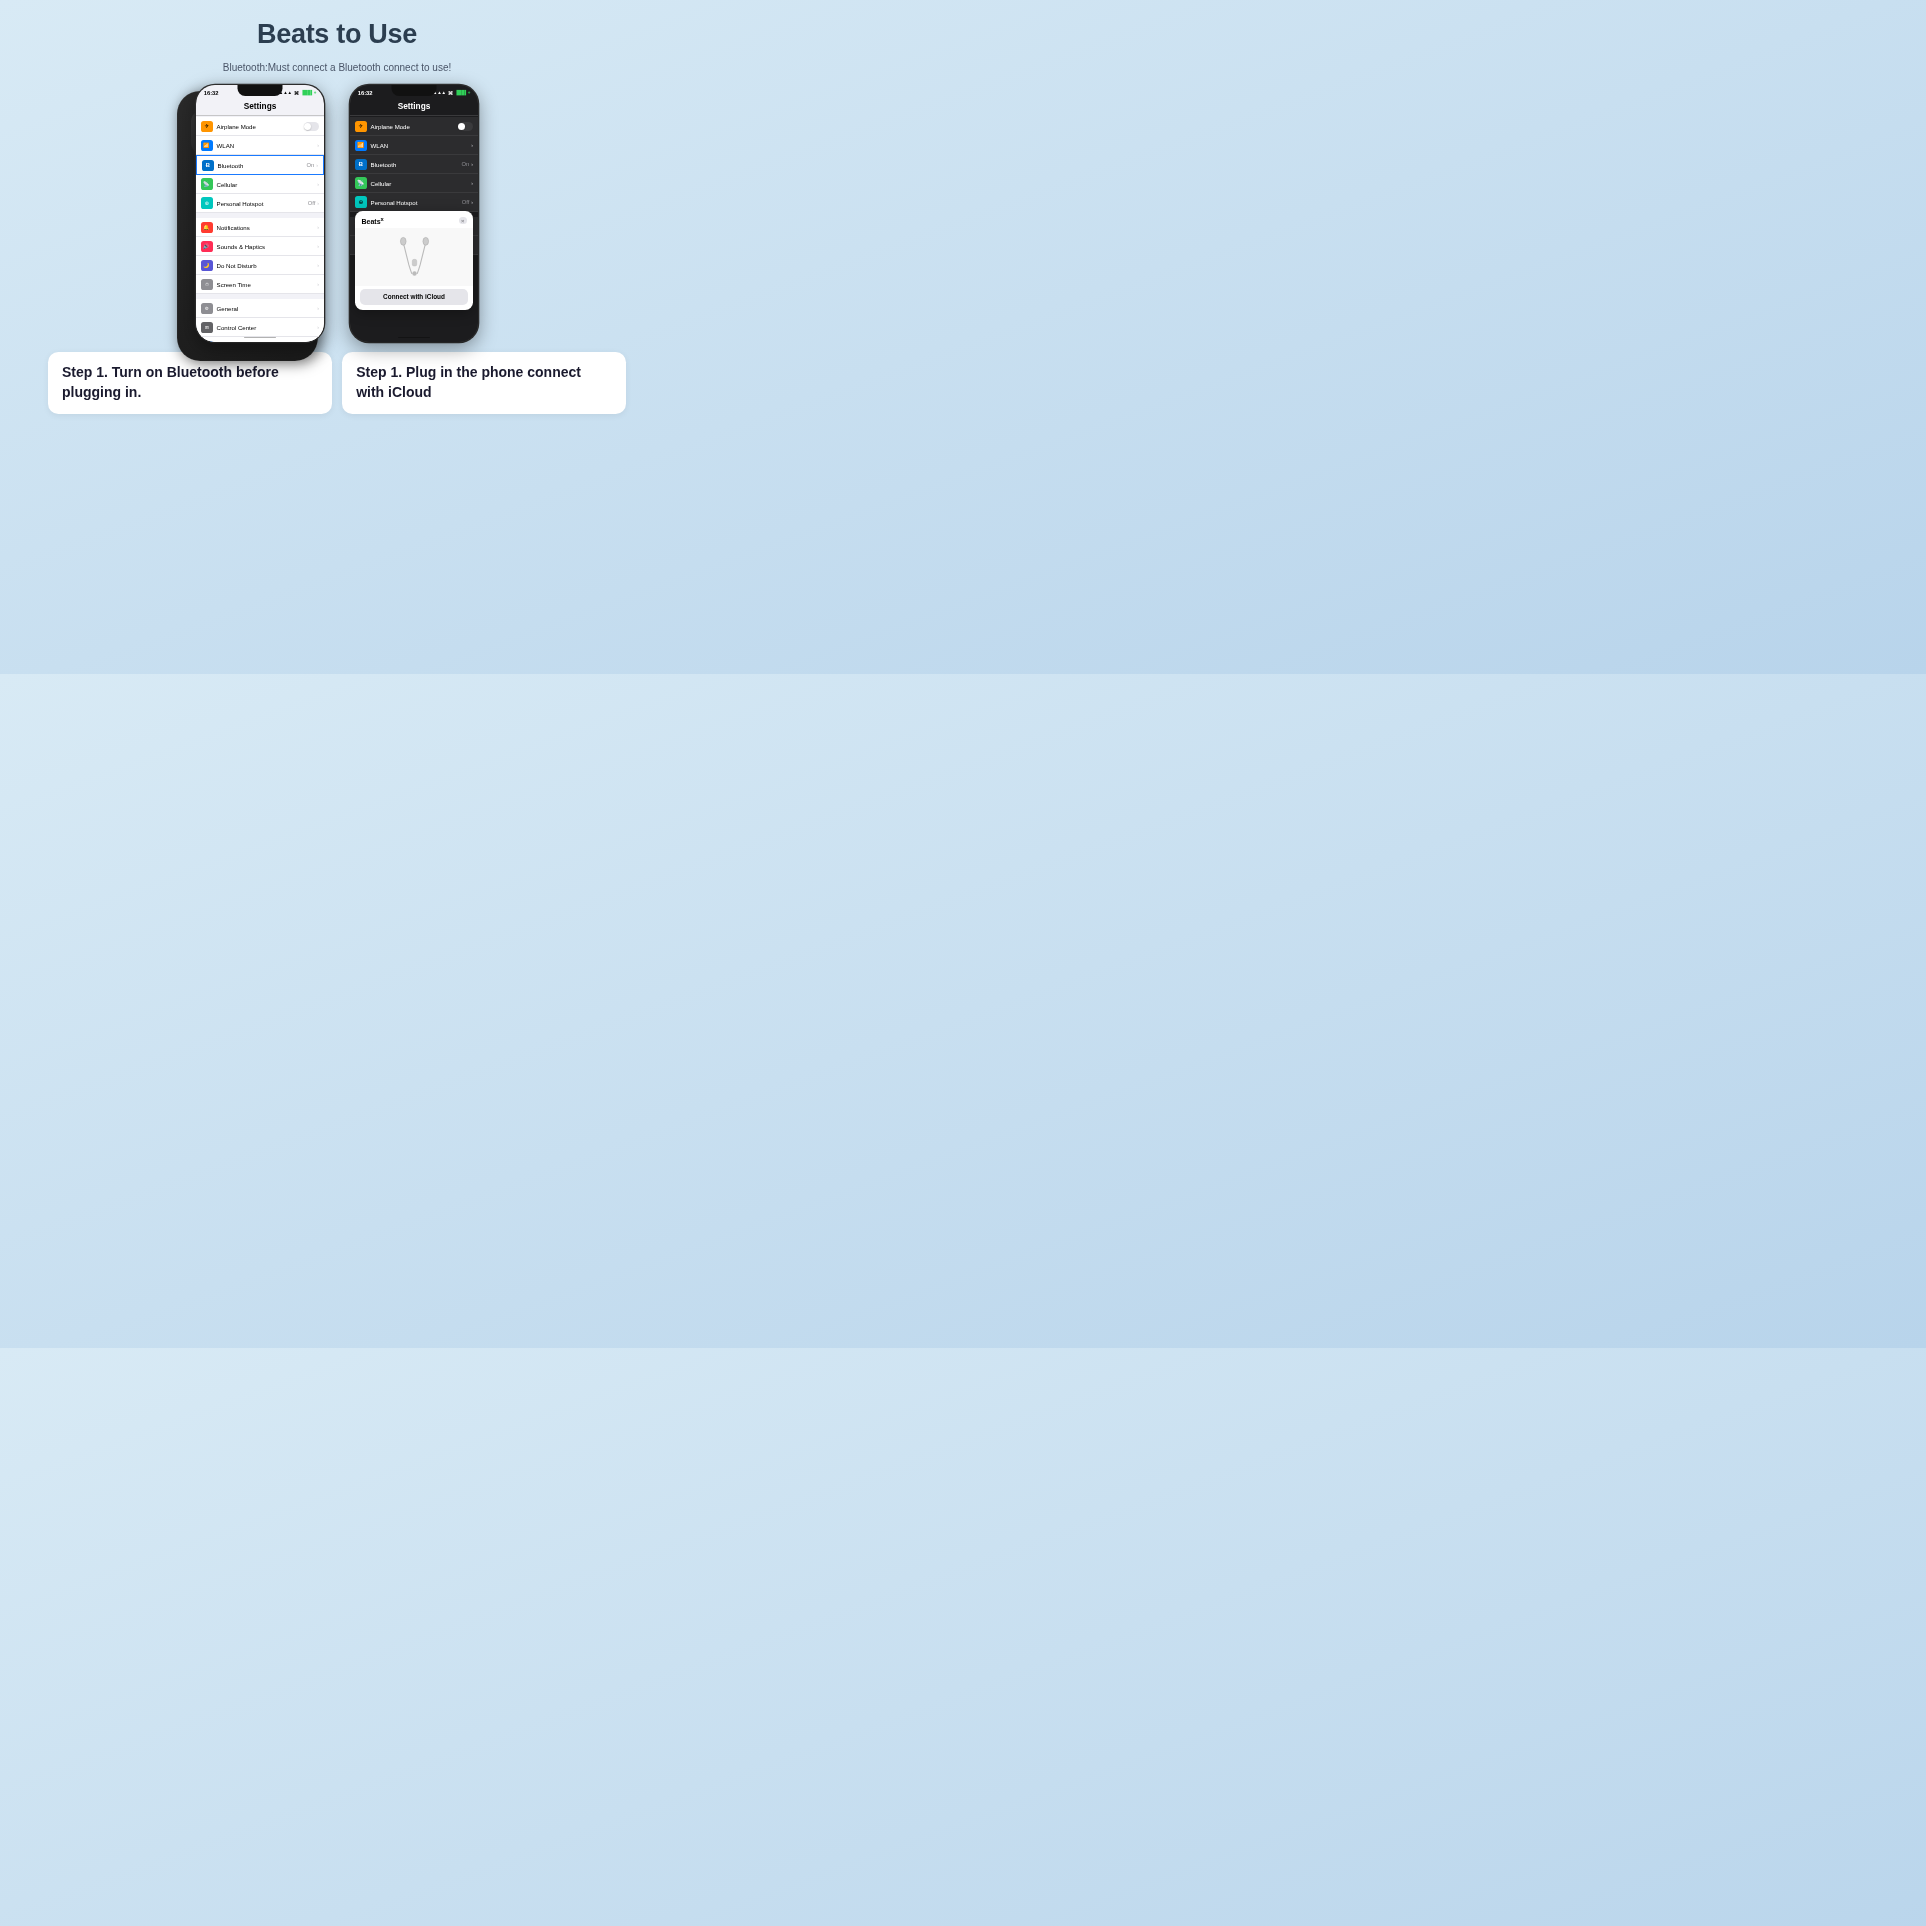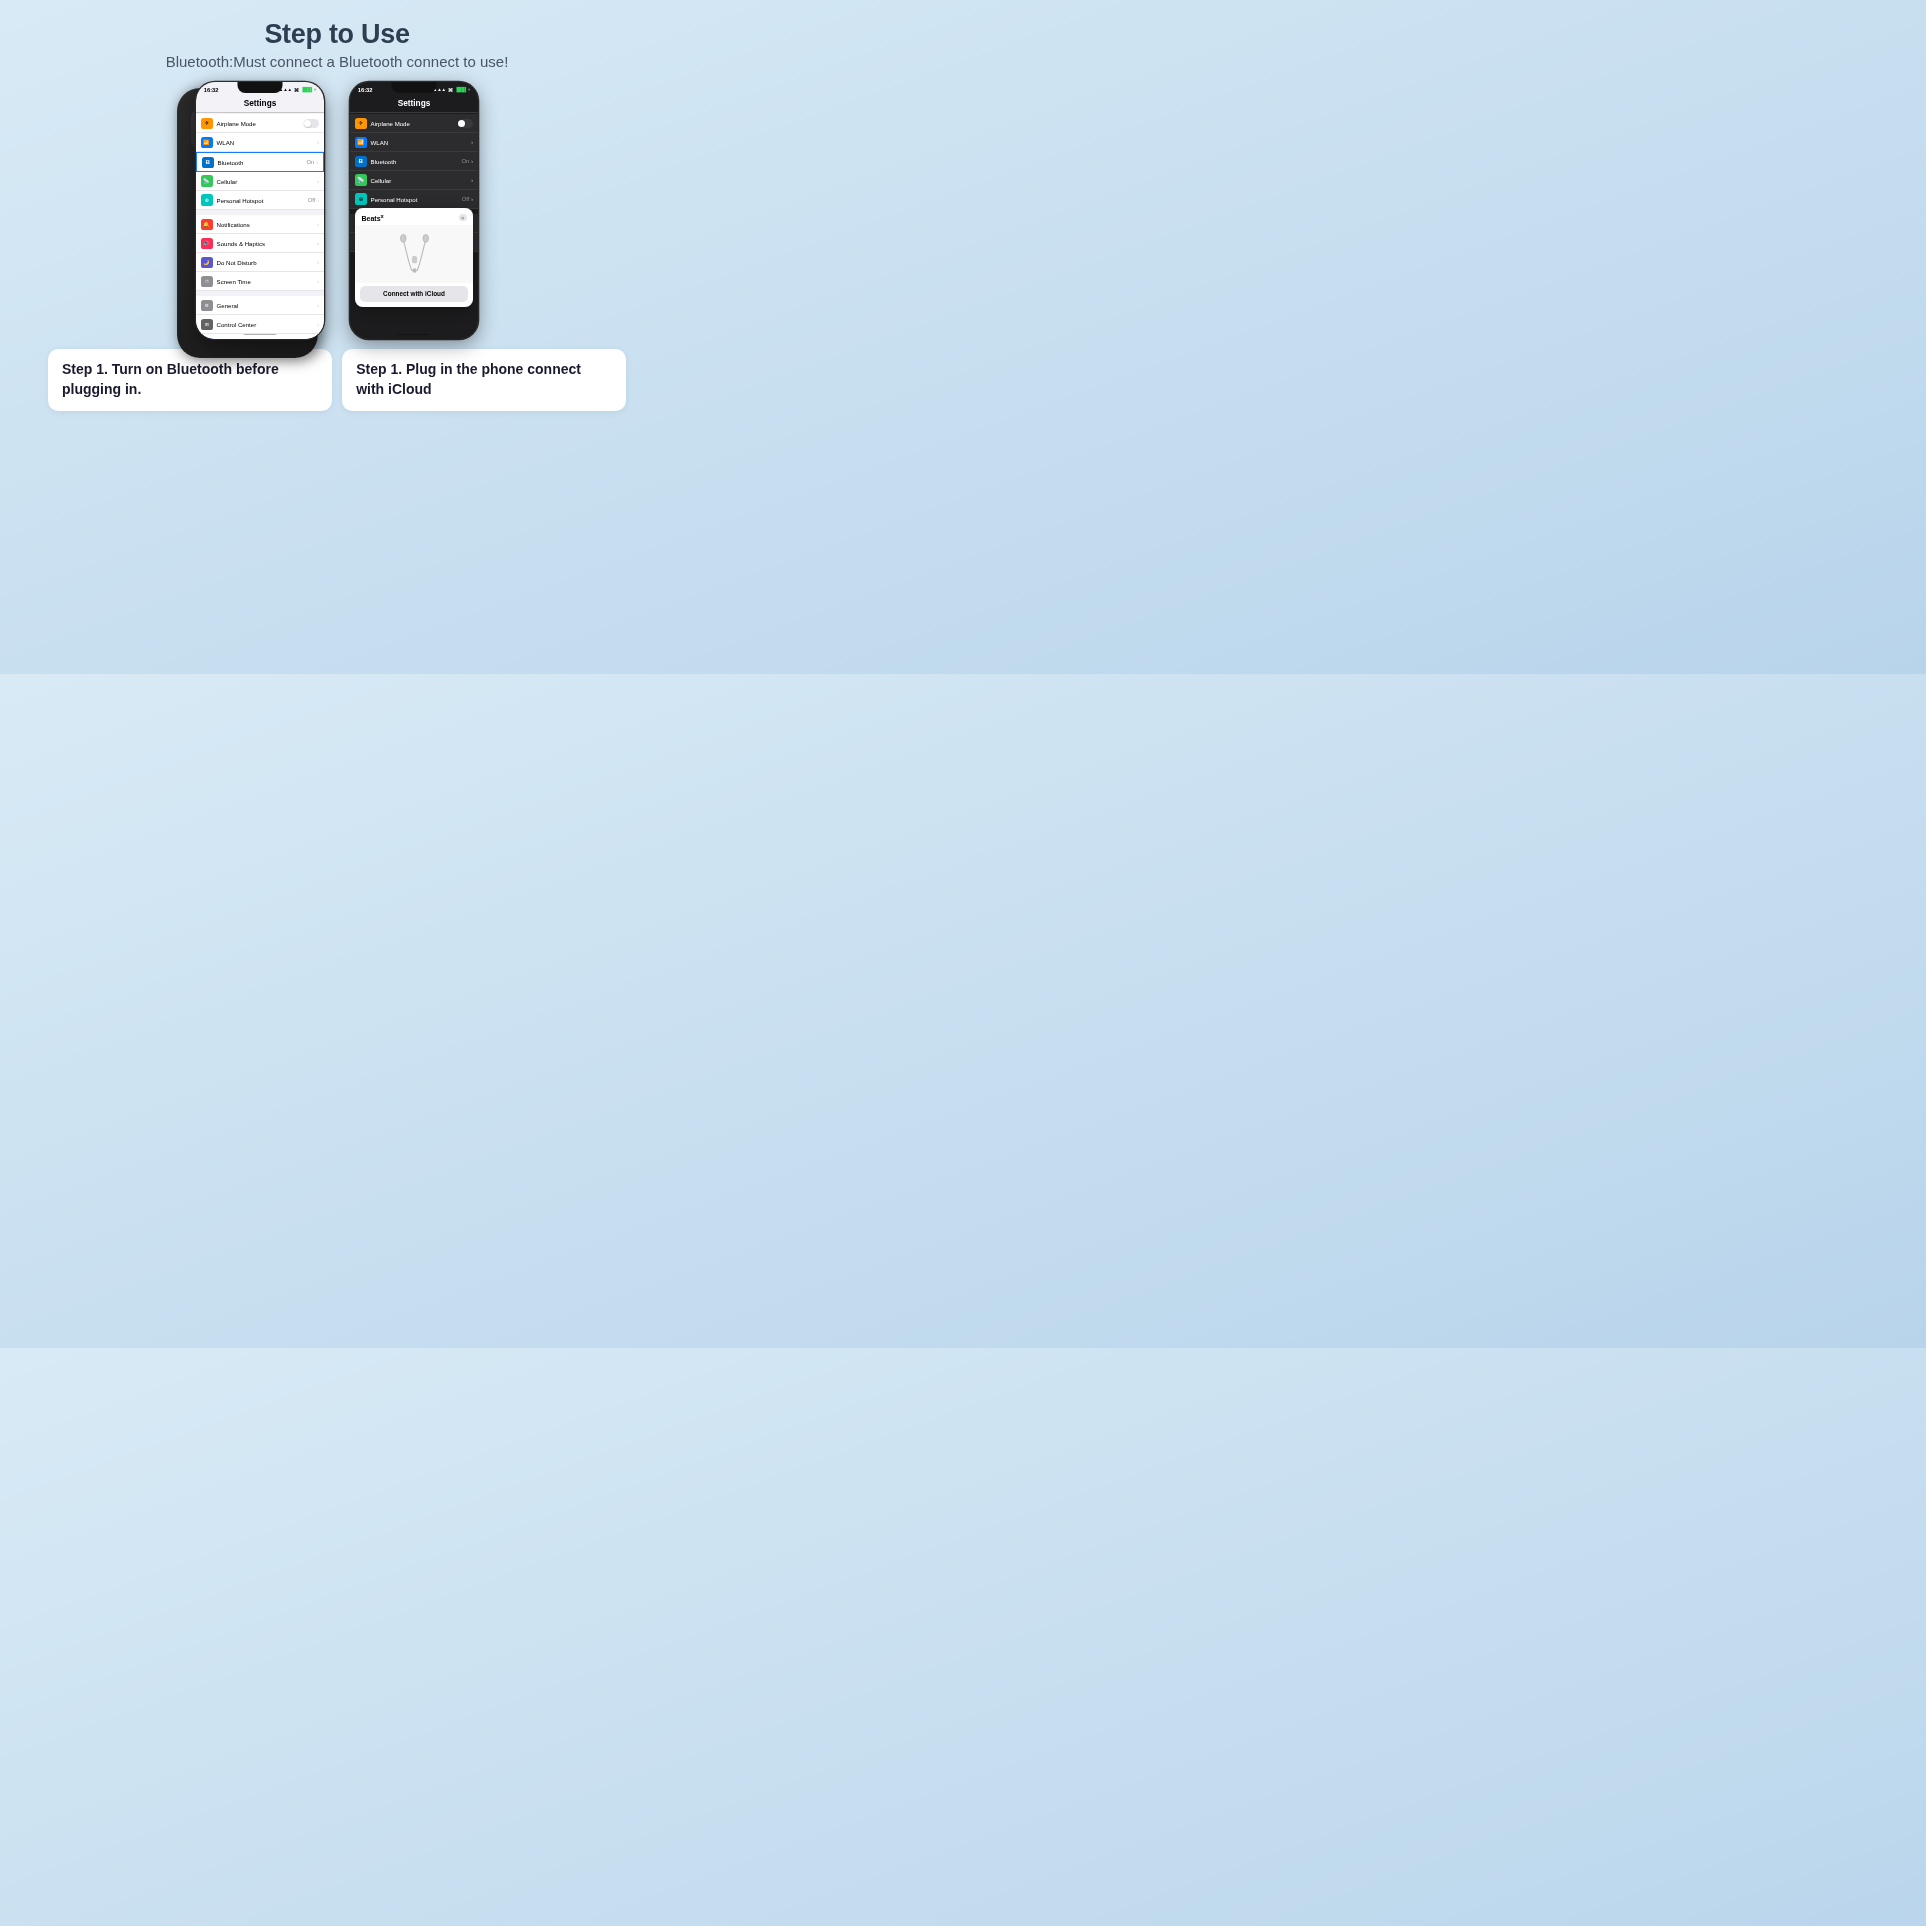--- a/index.html
+++ b/index.html
@@ -22,23 +22,23 @@
     }
 
     .header h1 {
       font-size: 27px;
       font-weight: 700;
       color: #2c3e50;
       letter-spacing: -0.3px;
     }
 
     .header p {
-      font-size: 15px;
+      font-size: 10px;
       color: #4a5568;
-      margin-top: 3px;
+      margin-top: 12px;
     }
 
     .phones-row {
       display: flex;
       gap: 26px;
       align-items: flex-start;
       justify-content: space-between;
       margin-bottom: 10.3px;
     }
 
@@ -396,21 +396,21 @@
     
     .earphone-svg {
       width: 45px;
       height: 45px;
     }
   </style>
 </head>
 <body>
 
 <div class="header">
-  <h1>Step to Use</h1>
+  <h1>Beats to Use</h1>
   <p>Bluetooth:Must connect a Bluetooth connect to use!</p>
 </div>
 
 <div class="phones-row">
 
   <div class="phone-wrapper">
 
     <div class="phone-back">
       <div class="camera-bump">
         <div class="cam1"></div>

